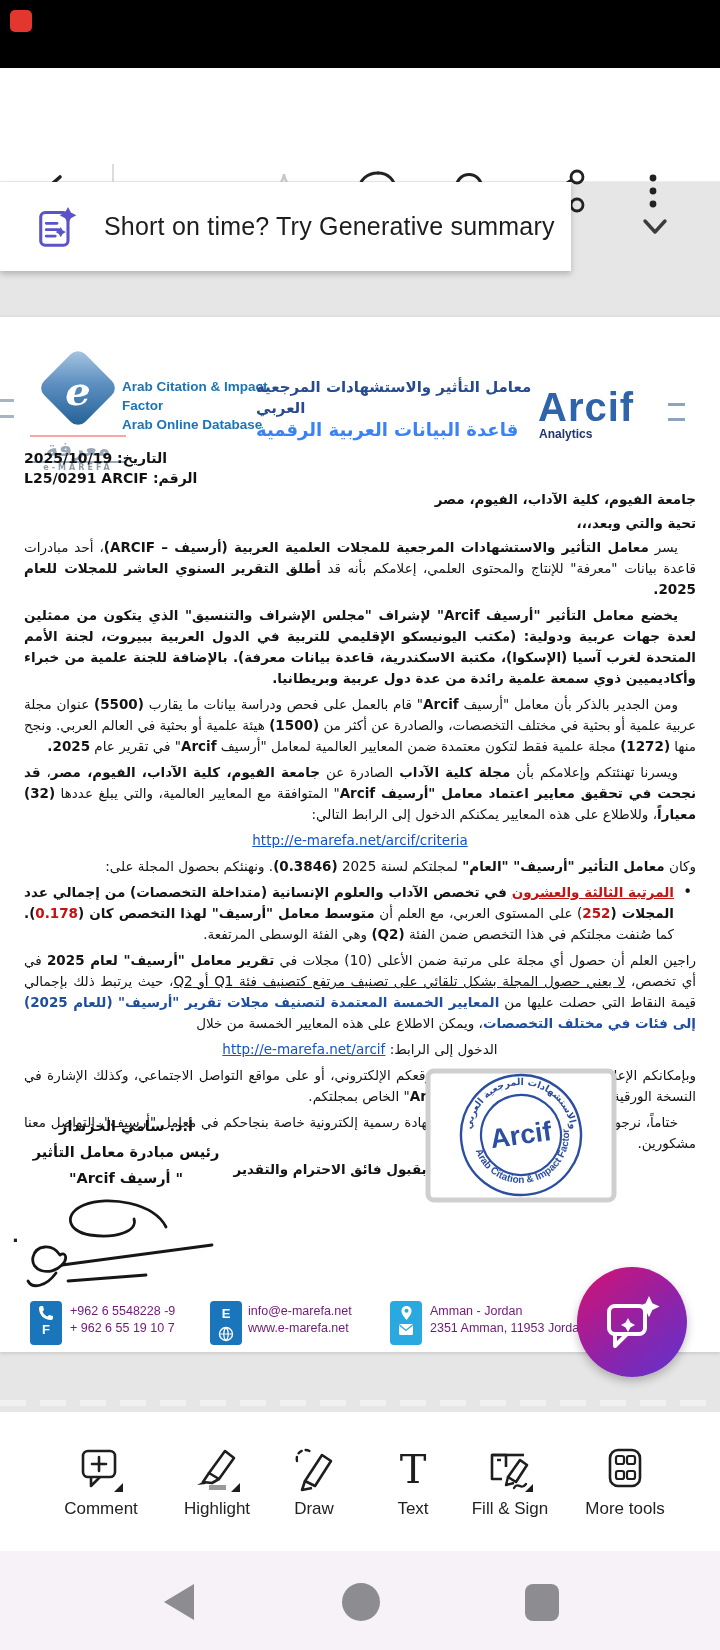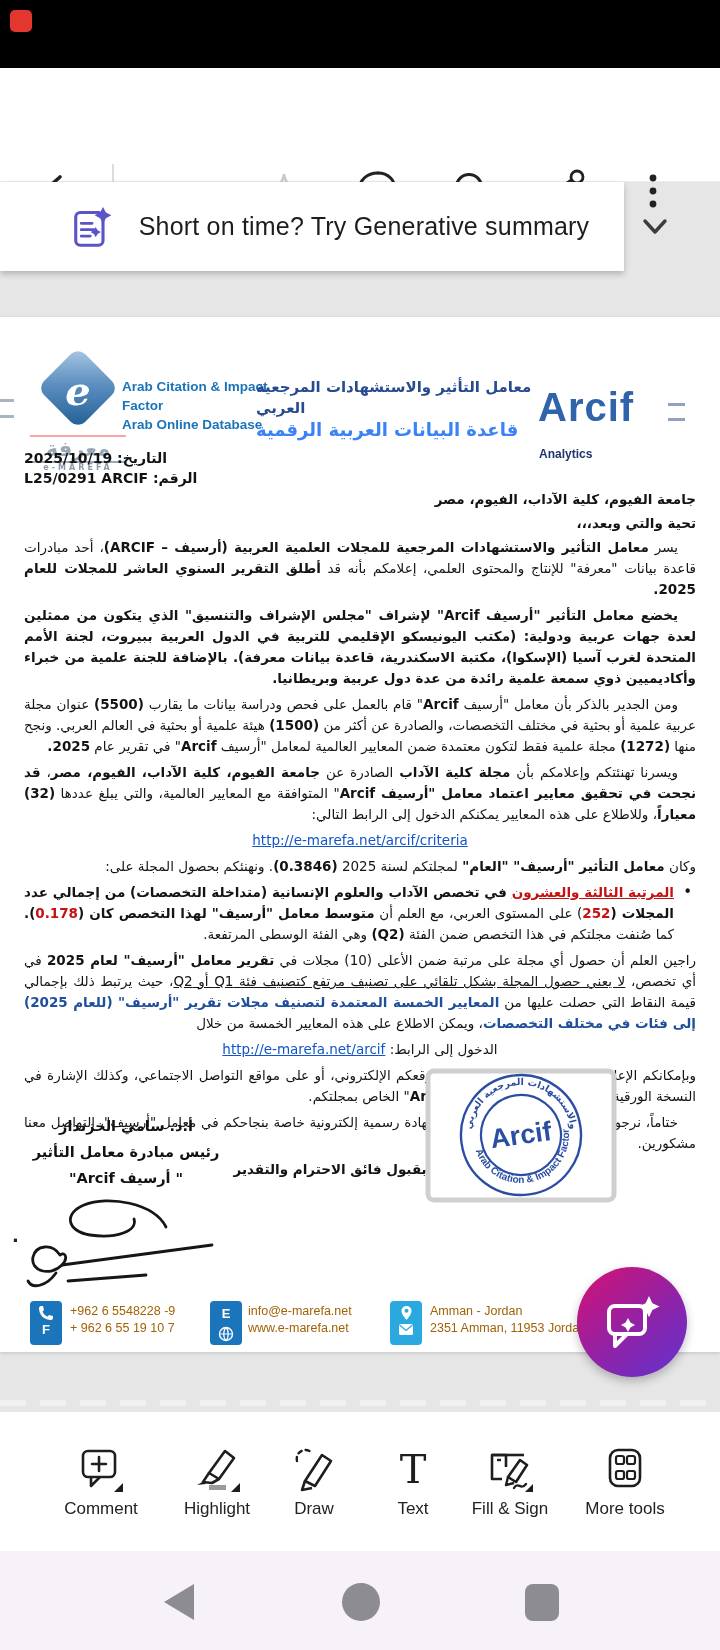--- a/index.html
+++ b/index.html
@@ -6,38 +6,38 @@
   body{width:720px;height:1650px;position:relative;background:#e7e6e6;font-family:"Liberation Sans",sans-serif;overflow:hidden;}
   .abs{position:absolute;}
   
   #status-bar{top:0;left:0;width:720px;height:68px;background:#000;}
   #status-app-icon{left:10px;top:10px;width:22px;height:22px;background:#e2362e;border-radius:5px;}
   
   #app-toolbar{top:68px;left:0;width:720px;height:113px;background:#fff;border-bottom:1px solid #ececec;}
   .tb-icon{position:absolute;top:100px;width:46px;height:46px;}
   #tb-divider{left:112px;top:96px;width:2px;height:54px;background:#dcdcdc;}
   
-  #gen-banner{top:182px;left:0;width:624px;height:89px;background:#fff;box-shadow:0 3px 6px rgba(0,0,0,.22);display:flex;align-items:center;justify-content:center;}
+  #gen-banner{top:182px;left:0;width:571px;height:89px;background:#fff;box-shadow:0 3px 6px rgba(0,0,0,.22);display:flex;align-items:center;}
   #gen-banner .bn-icon{margin-left:38px;width:40px;height:44px;}
   #gen-banner .bn-text{margin-left:26px;font-size:25px;color:#1d1d1f;letter-spacing:.2px;}
   #gen-banner .bn-chevron{position:absolute;left:638px;top:28px;width:34px;height:34px;}
   
   #page{top:317px;left:0;width:720px;height:1035px;background:#fff;box-shadow:0 1px 4px rgba(0,0,0,.15);}
   .regmark{position:absolute;height:3px;background:#a7b4c2;}
   
   #marefa-logo{left:30px;top:40px;width:100px;height:118px;text-align:center;}
   #marefa-diamond{position:absolute;left:19px;top:2px;width:58px;height:58px;transform:rotate(45deg);border-radius:10px;background:linear-gradient(135deg,#aecbe4 0%,#5d8fc0 45%,#1f5e94 100%);}
   #marefa-e{position:absolute;left:18px;top:4px;width:60px;height:60px;color:#fff;font:italic 700 40px "DejaVu Serif",serif;line-height:60px;text-align:center;}
   #marefa-ar{position:absolute;left:0;top:78px;width:96px;font:700 21px "DejaVu Sans",sans-serif;color:#98a7b4;border-top:2px solid #fca5a5;border-bottom:2px solid #98a7b4;}
   #marefa-en{position:absolute;left:0;top:106px;width:96px;font:700 8px "DejaVu Sans",sans-serif;letter-spacing:3px;color:#8b9aa8;}
   #brand-en{left:122px;top:60px;width:190px;color:#1b74b8;font-weight:bold;font-size:13.5px;line-height:19px;}
   #brand-ar{left:256px;top:60px;width:284px;direction:rtl;text-align:left;color:#274b8f;font-weight:bold;font-size:15px;line-height:21px;font-family:"DejaVu Sans",sans-serif;}
   #arcif-logo{left:538px;top:70px;width:130px;}
   #arcif-word{font:800 40px "Liberation Sans",sans-serif;color:#2f64ab;letter-spacing:1px;line-height:40px;}
-  #arcif-sub{font:700 12px "Liberation Sans",sans-serif;color:#20356b;margin-top:20px;margin-left:1px;}
+  #arcif-sub{font:700 12px "Liberation Sans",sans-serif;color:#20356b;margin-top:0;margin-left:1px;}
   .arcif-mark{position:absolute;width:17px;height:3px;background:#8fa3c0;}
   
   .meta-line{position:absolute;left:24px;direction:rtl;text-align:left;font:700 14px "DejaVu Sans",sans-serif;color:#121212;white-space:nowrap;}
   
   #letter-body{left:24px;top:172px;width:672px;direction:rtl;font-family:"DejaVu Sans",sans-serif;font-size:13.5px;line-height:21px;color:#141414;text-align:justify;}
   #letter-body p{margin:0 0 5px 0;}
   #letter-body p.sal{margin:0 0 3px 0;font-weight:700;text-align:right;}
   #letter-body p.ind{text-indent:18px;}
   #letter-body p.ctr{text-align:center;text-indent:0;}
   #letter-body p.blt{padding-right:22px;position:relative;}
@@ -51,21 +51,21 @@
   .s-l{color:#1155cc;text-decoration:underline;cursor:pointer;}
   
   #sig-block{left:28px;top:796px;width:196px;text-align:center;direction:rtl;font:700 14.5px "DejaVu Sans",sans-serif;color:#121212;line-height:26px;}
   #sig-svg{left:16px;top:872px;}
   #sig-dot{left:12px;top:908px;font:700 18px "DejaVu Sans",sans-serif;color:#222;}
   #stamp{left:425px;top:751px;width:192px;height:135px;}
   
   .badge{position:absolute;top:984px;width:32px;height:44px;border-radius:4px;color:#fff;text-align:center;}
   .badge svg{display:block;margin:4px auto 0;}
   .badge .bl{font:700 13px "Liberation Sans",sans-serif;line-height:17px;}
-  .ftxt{position:absolute;font:400 12.5px "Liberation Sans",sans-serif;color:#a16207;line-height:17px;white-space:nowrap;text-align:center;}
+  .ftxt{position:absolute;font:400 12.5px "Liberation Sans",sans-serif;color:#701a75;line-height:17px;white-space:nowrap;text-align:center;}
   
   #fab{left:577px;top:1267px;width:110px;height:110px;border-radius:50%;background:linear-gradient(140deg,#c9147c 10%,#8e23a8 55%,#6133cf 100%);box-shadow:0 4px 10px rgba(0,0,0,.25);display:flex;align-items:center;justify-content:center;}
   
   #strip-dashes{left:0;top:1400px;width:720px;height:6px;background:repeating-linear-gradient(to right,#f3f2f2 0 26px,#e7e6e6 26px 40px);opacity:.9;}
   
   #bottom-toolbar{top:1412px;left:0;width:720px;height:139px;background:#fff;}
   .tool{position:absolute;width:96px;text-align:center;}
   .tool svg{display:block;margin:0 auto;}
   .tool .tl{margin-top:6px;font:400 17px "Liberation Sans",sans-serif;color:#222;}
   

